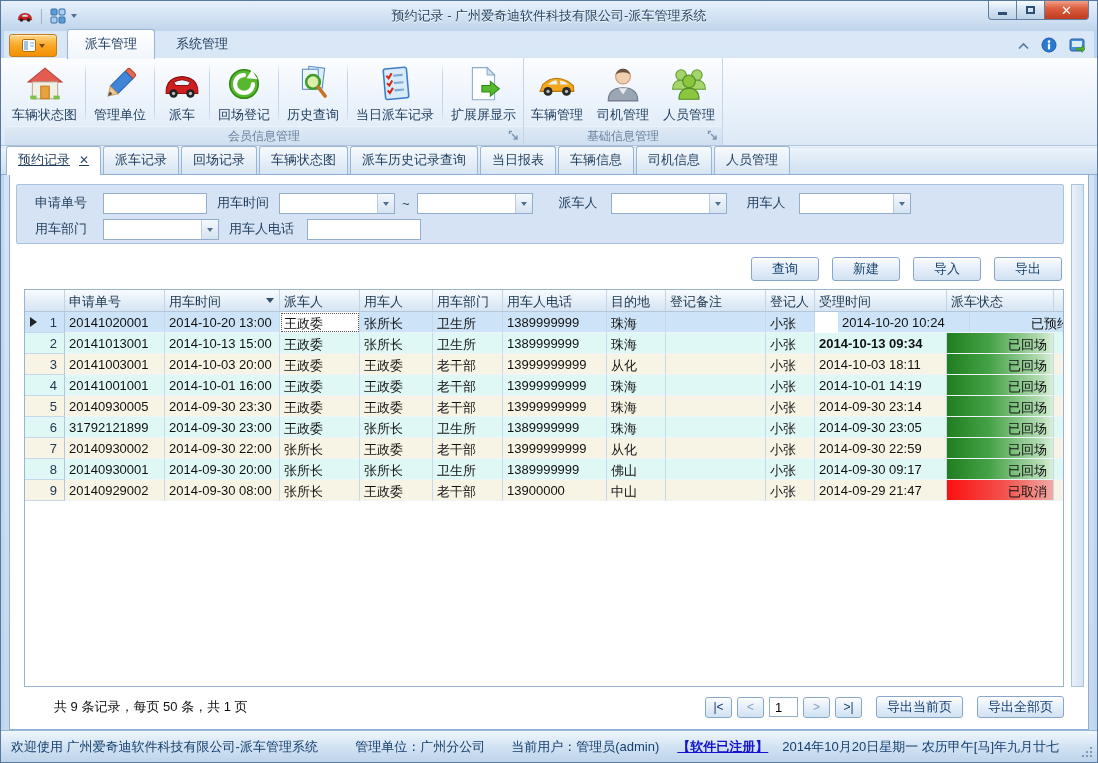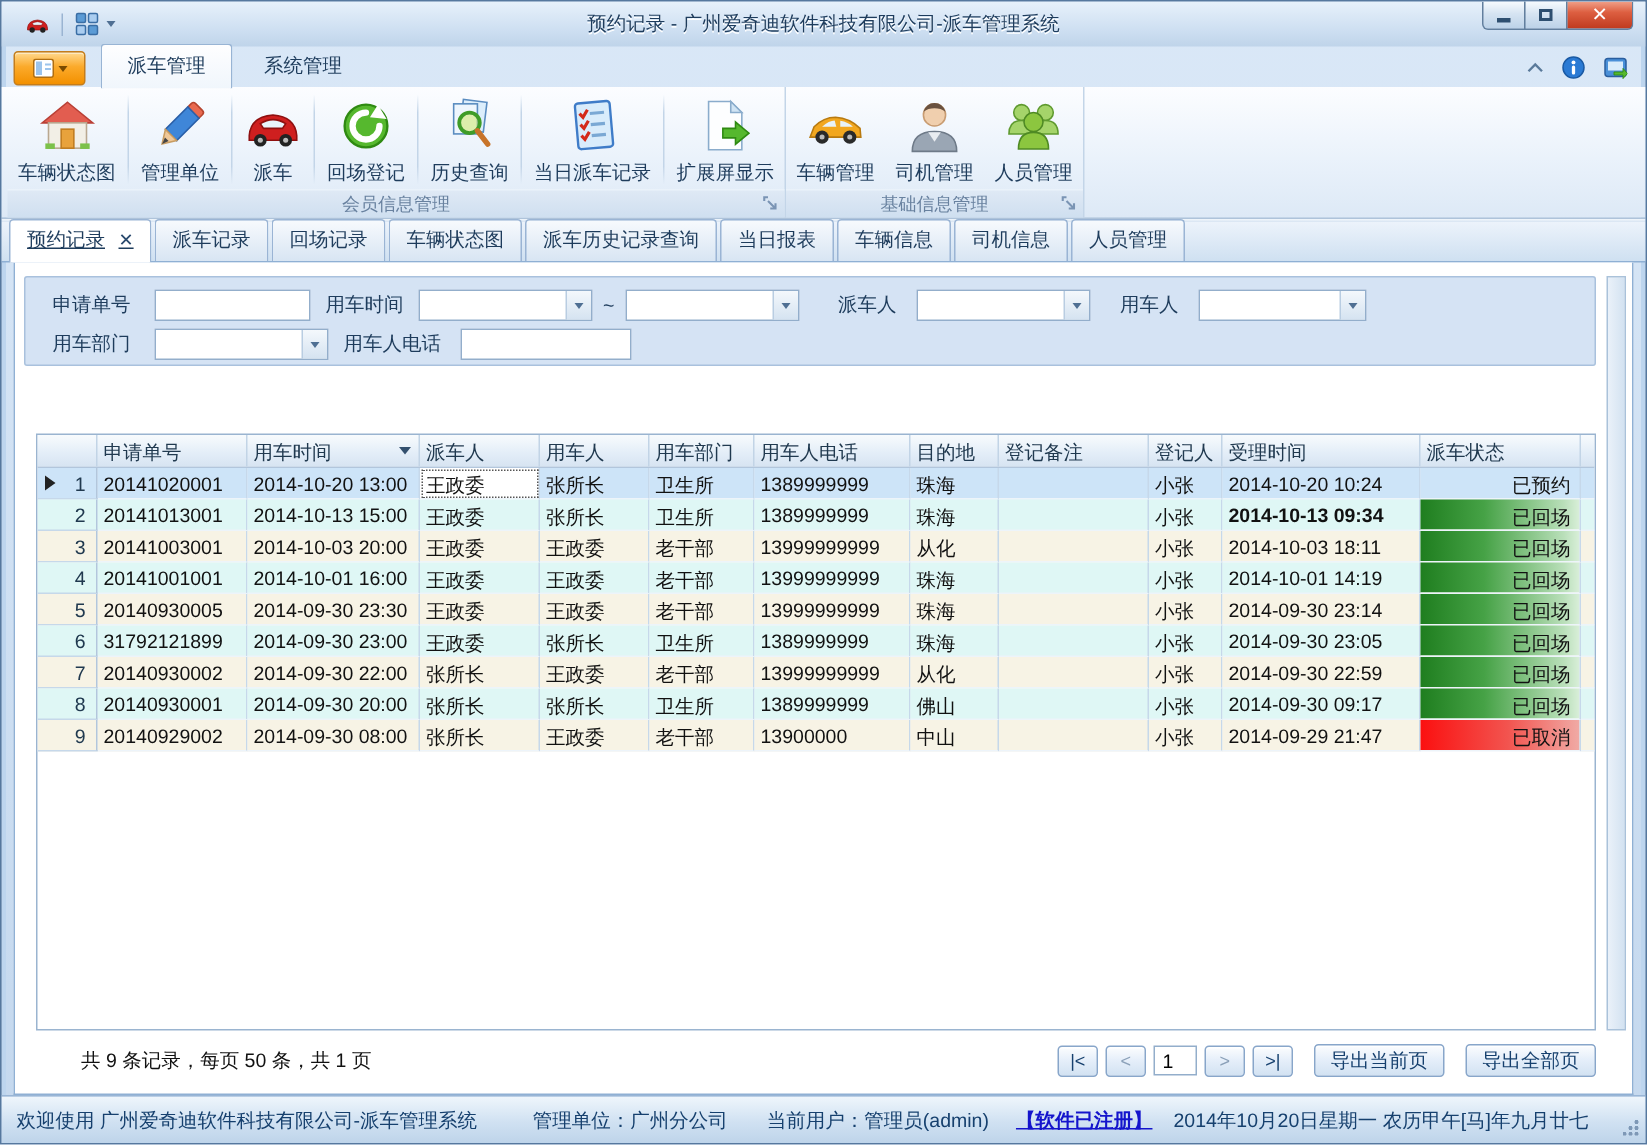--- a/index.html
+++ b/index.html
@@ -397,20 +397,26 @@
             <div class="cfill"></div>
             <div class="cbtn">
               <span class="caret-down"></span>
             </div>
           </div>
         <span class="slbl" style="margin-left:10px;width:78px">用车人电话</span>
         <input class="sinput" style="width: 114px;" value="">
       </div>
     </div>
 
+    <div class="actions">
+      <div class="btn">查询</div>
+      <div class="btn">新建</div>
+      <div class="btn">导入</div>
+      <div class="btn">导出</div>
+    </div>
 
     <div class="grid" id="grid">
         <div class="ghead">
           <div class="hcell" style="width: 40px;"></div>
           <div class="hcell" style="width: 100px;">申请单号</div>
           <div class="hcell" style="width: 115px;">用车时间<span class="sort-arrow"></span></div>
           <div class="hcell" style="width: 80px;">派车人</div>
           <div class="hcell" style="width: 73px;">用车人</div>
           <div class="hcell" style="width: 70px;">用车部门</div>
           <div class="hcell" style="width: 104px;">用车人电话</div>
@@ -425,21 +431,21 @@
           <div class="tcell rnum" style="width: 40px;">1<span class="row-arrow"></span></div>
           <div class="tcell" style="width: 100px;">20141020001</div>
           <div class="tcell" style="width: 115px;">2014-10-20 13:00</div>
           <div class="tcell focus-cell" style="width: 80px;">王政委</div>
           <div class="tcell" style="width: 73px;">张所长</div>
           <div class="tcell" style="width: 70px;">卫生所</div>
           <div class="tcell" style="width: 104px;">1389999999</div>
           <div class="tcell" style="width: 59px;">珠海</div>
           <div class="tcell" style="width: 100px;"></div>
           <div class="tcell" style="width: 49px;">小张</div>
-          <div class="tcell" style="width: 132px;">2014-10-20 10:24</div>
+          <div class="tcell" style="width: 132px; margin-left: 23px;">2014-10-20 10:24</div>
           <div class="tcell st-cell st-reserved" style="width: 107px;">已预约</div>
           <div class="tcell fill"></div>
         </div>
         <div class="trow tone-cyan">
           <div class="tcell rnum" style="width: 40px;">2</div>
           <div class="tcell" style="width: 100px;">20141013001</div>
           <div class="tcell" style="width: 115px;">2014-10-13 15:00</div>
           <div class="tcell" style="width: 80px;">王政委</div>
           <div class="tcell" style="width: 73px;">张所长</div>
           <div class="tcell" style="width: 70px;">卫生所</div>

